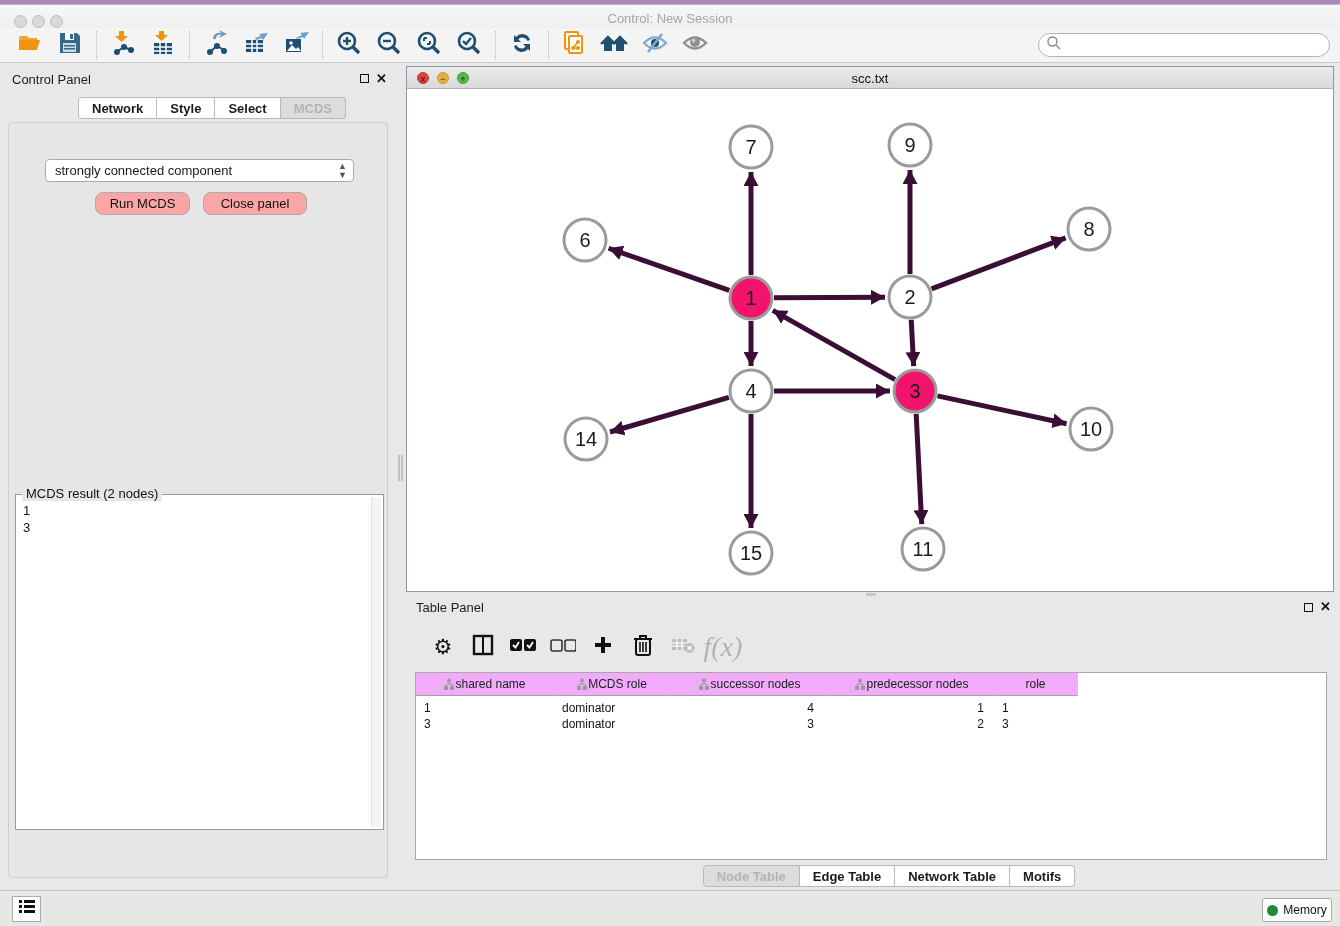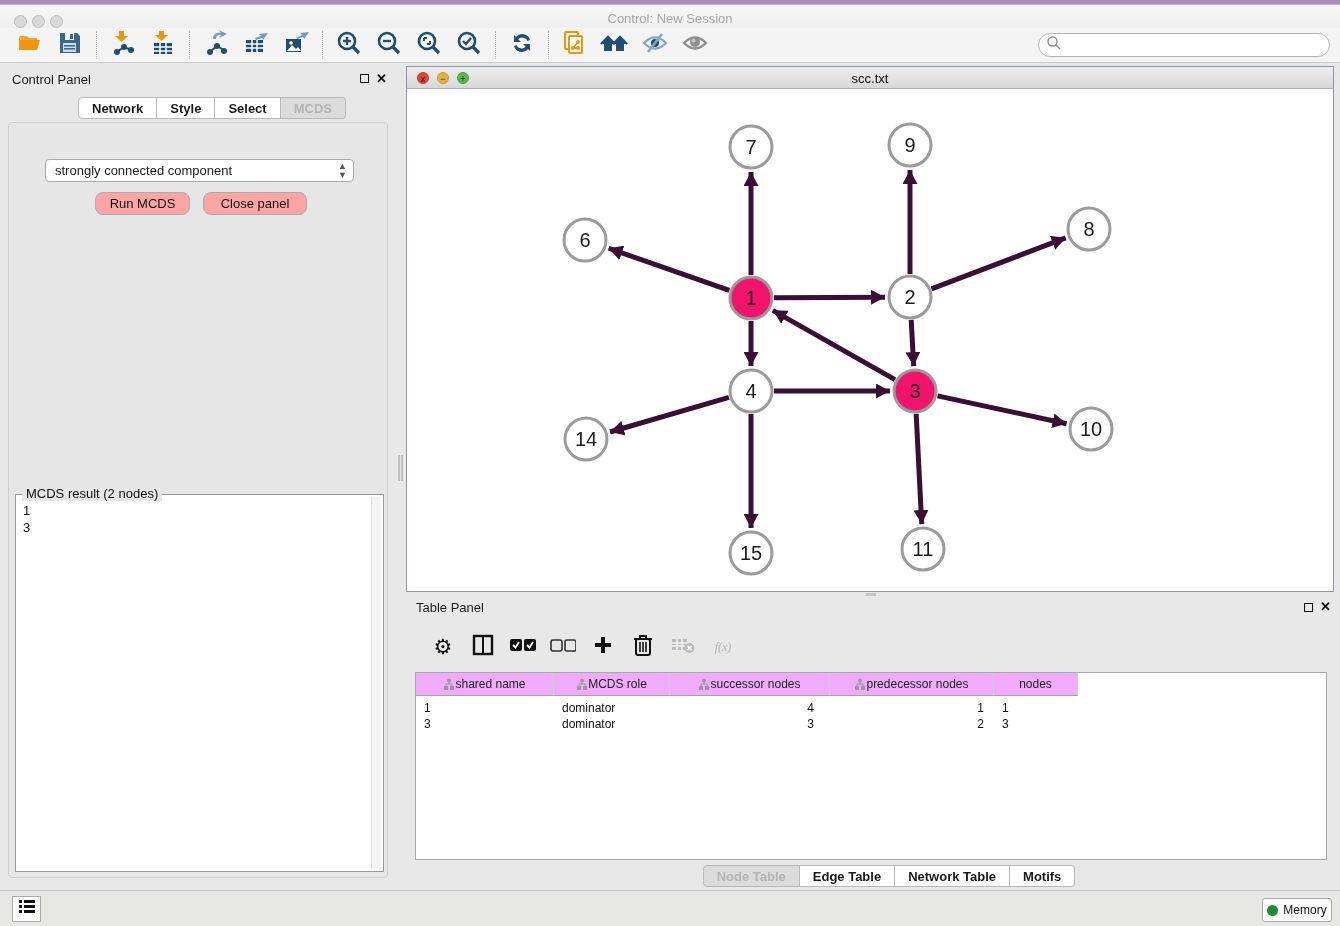--- a/index.html
+++ b/index.html
@@ -31,21 +31,21 @@
   .seg:first-child { border-left:1px solid #b9b9b9; border-radius:4px 0 0 4px; }
   .seg:last-child { border-radius:0 4px 4px 0; }
   .seg.active { background:#dcdcdc; color:#b4b4b4; }
 
   .cp-body { position:absolute; left:8px; top:122px; width:380px; height:756px; background:#e6e6e6; border:1px solid #cfcfcf; border-radius:4px; }
   .opt-label { position:absolute; left:0; top:15px; width:100%; text-align:center; font-size:13px; color:#111; }
   .dropdown { position:absolute; left:36px; top:36px; width:309px; height:23px; background:#fff; border:1px solid #ababab; border-radius:4px; font-size:13px; display:flex; align-items:center; padding-left:9px; }
   .dd-stepper { position:absolute; right:6px; top:2px; font-size:9px; line-height:9px; color:#555; text-align:center; }
   .btn { position:absolute; height:23px; background:#fca5a5; border:1px solid #ababab; border-radius:8px; font-size:13px; color:#111; display:flex; align-items:center; justify-content:center; font-family:"Liberation Sans",sans-serif; }
 
-  .fieldset { position:absolute; left:6px; top:371px; width:369px; height:378px; border:1px solid #9a9a9a; background:#fff; }
+  .fieldset { position:absolute; left:6px; top:371px; width:369px; height:336px; border:1px solid #9a9a9a; background:#fff; }
   .fieldset-legend { position:absolute; left:6px; top:-9px; background:#e6e6e6; padding:0 4px; font-size:13px; color:#111; }
   .result-text { position:absolute; left:7px; top:7px; font-size:13px; color:#111; white-space:pre; line-height:17px; }
   .result-scroll { position:absolute; right:2px; top:2px; bottom:2px; width:10px; background:#f4f4f4; border-left:1px solid #e0e0e0; }
 
   .vsplit { position:absolute; left:396px; top:63px; width:10px; height:827px; background:#e8e8e8; }
   .vsplit .dots { position:absolute; left:2px; top:392px; width:5px; height:26px; border-left:2px solid #c2c2c2; border-right:2px solid #c2c2c2; }
 
   
   .netframe { position:absolute; left:406px; top:66px; width:928px; height:526px; border:1px solid #8f96a8; background:#fff; }
   .netframe-titlebar { position:absolute; left:0; top:0; width:100%; height:22px; background:linear-gradient(#ededed,#d8d8d8); border-bottom:1px solid #b2b2b2; }
@@ -53,21 +53,21 @@
   .nf-title { position:absolute; top:4px; left:0; width:100%; text-align:center; font-size:13px; color:#111; }
   .netcanvas { position:absolute; left:0; top:22px; width:926px; height:502px; background:#fff; }
 
   .hsplit { position:absolute; left:406px; top:592px; width:928px; height:5px; }
   .hsplit .dash { position:absolute; left:460px; top:1px; width:10px; height:3px; background:#c6c6c6; }
 
   
   .tablepanel { position:absolute; left:406px; top:597px; width:934px; height:293px; }
   .tp-toolbar { position:absolute; left:9px; top:28px; width:919px; height:44px; display:flex; align-items:center; padding-left:10px; gap:4px; }
   .tp-btn { width:36px; height:36px; display:flex; align-items:center; justify-content:center; }
-  .fx { font-family:"Liberation Serif",serif; font-style:italic; font-size:12px; color:#b3b3b3; }
+  .fx { font-family:"Liberation Serif",serif; font-style:italic; font-size:28px; color:#b3b3b3; }
 
   .tablebox { position:absolute; left:9px; top:75px; width:912px; height:188px; background:#fff; border:1px solid #a8a8a8; }
   .thead { position:absolute; left:0; top:0; height:23px; display:flex; }
   .th { height:23px; background:#f0abfc; border-right:1px solid #cdcdcd; border-bottom:1px solid #a3a3a3; font-size:12px; color:#222; display:flex; align-items:center; justify-content:center; }
   .trow { position:absolute; left:0; height:16px; font-size:12px; color:#111; }
   .td { position:absolute; top:0; }
 
   .tp-tabs { position:absolute; left:16px; top:268px; width:100%; display:flex; justify-content:center; }
 
   
@@ -437,21 +437,21 @@
         <div class="th" style="width:164px">
           <svg width="12" height="12" viewBox="0 0 12 12">
               <circle cx="6" cy="2.5" r="2" fill="#9a9a9a"></circle>
               <rect x="1" y="8" width="4" height="4" fill="#9a9a9a"></rect>
               <rect x="7" y="8" width="4" height="4" fill="#9a9a9a"></rect>
               <path d="M6 4v2M3 8V6h6v2" stroke="#9a9a9a" fill="none"></path>
             </svg>
           <span>predecessor nodes</span>
         </div>
         <div class="th" style="width:84px">
-          <span>nodes</span>
+          <span>role</span>
         </div>
       </div>
       <div class="trow" style="top:28px; width:100%;">
         <span class="td" style="left:8px">1</span>
         <span class="td" style="left:146px">dominator</span>
         <span class="td" style="left:254px; width:144px; text-align:right;">4</span>
         <span class="td" style="left:414px; width:154px; text-align:right;">1</span>
         <span class="td" style="left:586px">1</span>
       </div>
       <div class="trow" style="top:44px; width:100%;">

